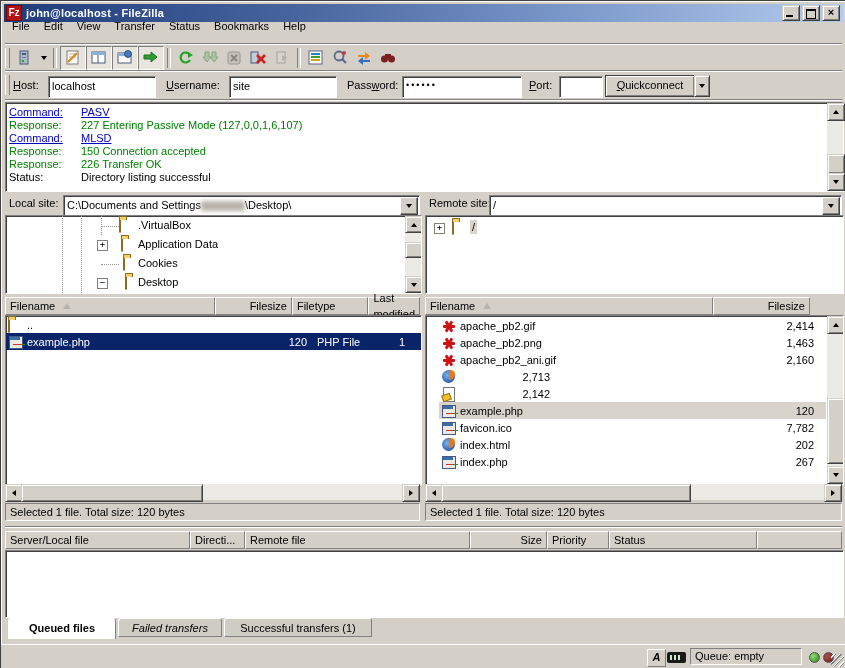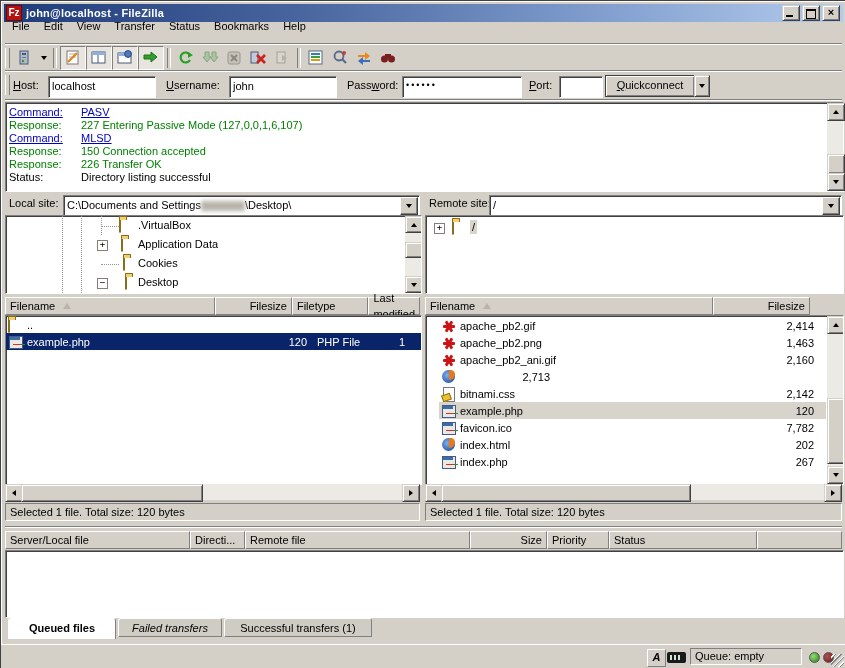--- a/index.html
+++ b/index.html
@@ -246,21 +246,21 @@
       </svg>
     </div>
   </div>
   <div class="abs groove" style="left:4px;right:4px;top:69px;"></div>
 
   <div class="abs" style="left:4px;top:71px;right:4px;height:27px;">
     <div class="abs vgrip" style="left:0;top:3px;height:20px;"></div>
     <div class="abs qlabel" style="left:8px;top:3px;"><span></span><u>H</u><span>ost:</span></div>
     <div class="abs field" style="left:43px;top:4px;width:100px;"><span>localhost</span></div>
     <div class="abs qlabel" style="left:161px;top:3px;"><span></span><u>U</u><span>sername:</span></div>
-    <div class="abs field" style="left:224px;top:4px;width:100px;"><span>john</span></div>
+    <div class="abs field" style="left:224px;top:4px;width:100px;"><span>site</span></div>
     <div class="abs qlabel" style="left:342px;top:3px;"><span>Pass</span><u>w</u><span>ord:</span></div>
     <div class="abs field" style="left:397px;top:4px;width:112px;font-size:9px;letter-spacing:2px;line-height:15px;"><span>••••••</span></div>
     <div class="abs qlabel" style="left:524px;top:3px;"><span></span><u>P</u><span>ort:</span></div>
     <div class="abs field" style="left:554px;top:4px;width:36px;"><span></span></div>
     <div class="abs r2" style="left:600px;top:3px;width:88px;height:20px;text-align:center;line-height:19px;border-color:#404040;box-shadow:inset 1px 1px 0 #fff,inset -1px -1px 0 #808080,inset 2px 2px 0 #d4d0c8;"><span></span><u>Q</u><span>uickconnect</span></div>
     <div class="abs r2" style="left:689px;top:3px;width:14px;height:20px;display:flex;align-items:center;justify-content:center;">
         <span class="t-down"></span>
       </div>
   </div>
   <div class="abs groove" style="left:4px;right:4px;top:98px;"></div>
@@ -433,21 +433,20 @@
           </span>
           <span class="cell" style="width:266px;">apache_pb2_ani.gif</span>
           <span class="cell num" style="width:90px;padding-right:12px;">2,160</span>
         </div>
       <div class="lrow">
           <span class="fi fi-ff"></span>
           <span class="cell num" style="width:90px;padding-right:12px;">2,713</span>
         </div>
       <div class="lrow">
           <span class="fi fi-css"></span>
-          <span class="cell" style="width:266px;">bitnami.css</span>
           <span class="cell num" style="width:90px;padding-right:12px;">2,142</span>
         </div>
       <div class="lrow sel-inact">
           <span class="fi fi-win"></span>
           <span class="cell" style="width:266px;">example.php</span>
           <span class="cell num" style="width:90px;padding-right:12px;">120</span>
         </div>
       <div class="lrow">
           <span class="fi fi-win"></span>
           <span class="cell" style="width:266px;">favicon.ico</span>

